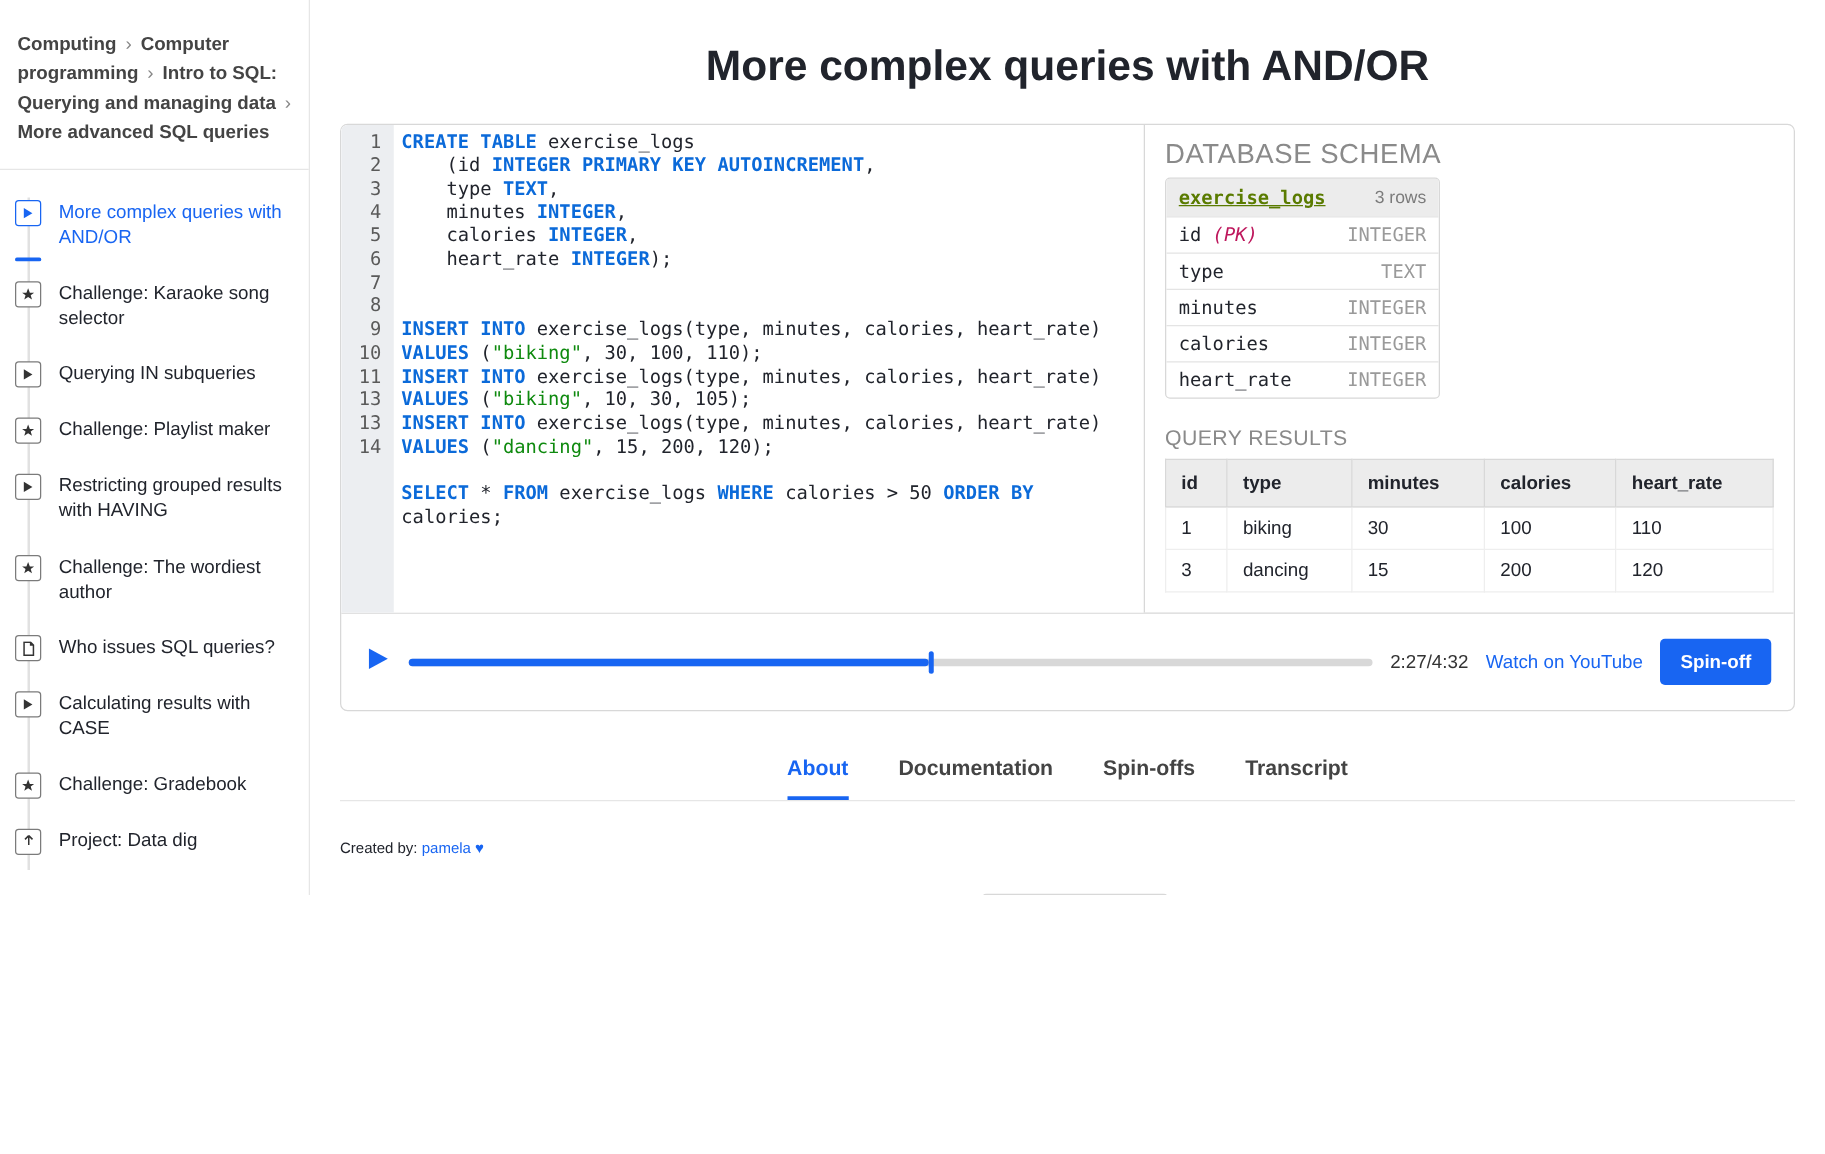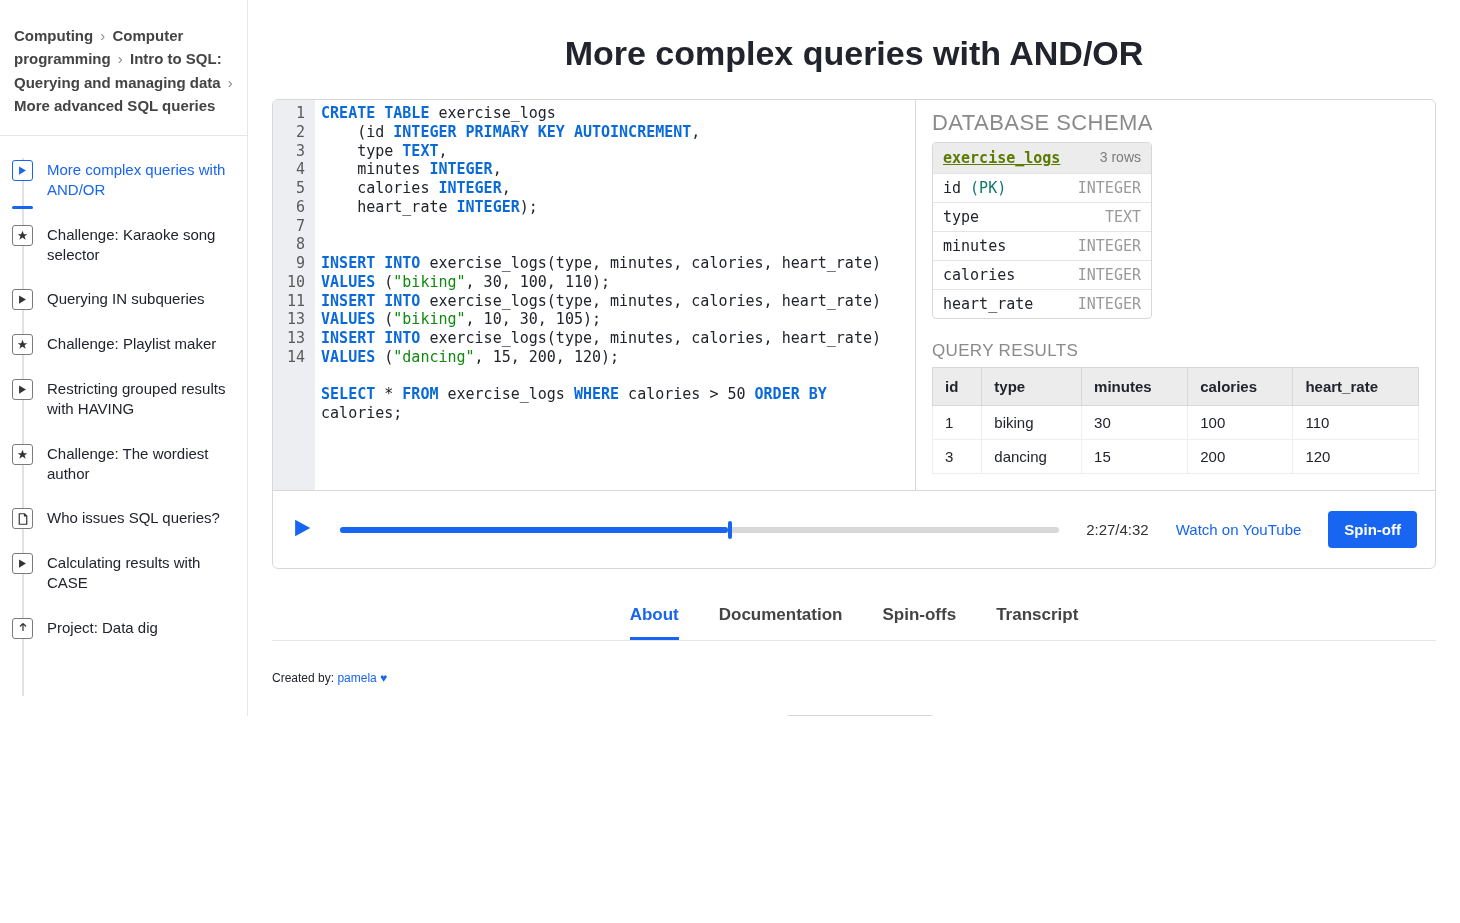--- a/index.html
+++ b/index.html
@@ -40,30 +40,30 @@
   .str{color:#0f8a0f;}
 
   
   .rpane{width:520px;border-left:1px solid #d8d8d8;padding:10px 16px 16px 16px;}
   .schema-title{font-size:22px;color:#8a8a8a;letter-spacing:.02em;margin-bottom:6px;}
   .schema-table{width:220px;border:1px solid #d8d8d8;border-radius:4px;overflow:hidden;font-size:15px;}
   .schema-header{background:#ececec;display:flex;justify-content:space-between;padding:6px 10px;}
   .schema-header a{color:#5a7b00;text-decoration:underline;font-family:Consolas,monospace;font-weight:700;}
   .schema-header span{color:#7b7b7b;font-size:14px;}
   .schema-row{display:flex;justify-content:space-between;padding:5px 10px;border-top:1px solid #e4e4e4;font-family:Consolas,monospace;}
-  .schema-row .pk{color:#0f766e;}
+  .schema-row .pk{color:#be185d;font-style:italic;}
   .schema-row .type{color:#9a9a9a;}
 
   .qr-title{font-size:17px;color:#8a8a8a;margin:22px 0 6px 0;letter-spacing:.02em;}
   .results{width:100%;border:1px solid #d8d8d8;border-collapse:collapse;font-size:15px;}
   .results th{background:#ececec;text-align:left;padding:10px 12px;font-weight:700;border:1px solid #d8d8d8;}
   .results td{padding:8px 12px;border:1px solid #eee;}
 
   
-  .playbar{display:flex;align-items:center;gap:27px;padding:20px 18px;border-top:1px solid #d8d8d8;}
+  .playbar{display:flex;align-items:center;gap:14px;padding:20px 18px;border-top:1px solid #d8d8d8;}
   .play-btn svg{width:22px;height:22px;fill:#1865f2;cursor:pointer;}
   .track{flex:1;height:6px;background:#d8d8d8;border-radius:3px;position:relative;}
   .track .filled{height:100%;background:#1865f2;border-radius:3px;width:54%;}
   .track .knob{position:absolute;left:54%;top:-6px;width:4px;height:18px;background:#1865f2;border-radius:2px;}
   .time{font-size:15px;color:#333;}
   .yt-link{color:#1865f2;font-size:15px;cursor:pointer;}
   .spinoff{background:#1865f2;color:#fff;border:none;font-size:15px;font-weight:700;padding:10px 16px;border-radius:4px;cursor:pointer;}
 
   
   .tabs{display:flex;gap:40px;justify-content:center;margin-top:36px;border-bottom:1px solid #e6e6e6;}
@@ -147,20 +147,28 @@
           </span>
                  <span class="label">Who issues SQL queries?</span>
         </div>
         <div class="lesson">
           <span class="icon-wrap">
             <svg width="11" height="11" viewBox="0 0 16 16">
               <path d="M3 2 L13 8 L3 14 Z"></path>
             </svg>
           </span>
                  <span class="label">Calculating results with CASE</span>
+        </div>
+        <div class="lesson">
+          <span class="icon-wrap">
+            <svg width="11" height="11" viewBox="0 0 16 16">
+              <path d="M8 1 L10 6 L15 6 L11 9 L12.5 14 L8 11 L3.5 14 L5 9 L1 6 L6 6 Z"></path>
+            </svg>
+          </span>
+                 <span class="label">Challenge: Gradebook</span>
         </div>
         <div class="lesson">
           <span class="icon-wrap">
             <svg width="12" height="12" viewBox="0 0 16 16">
               <path d="M8 2 L8 12 M8 2 L4 6 M8 2 L12 6" fill="none" stroke="#333" stroke-width="1.6"></path>
             </svg>
           </span>
                  <span class="label">Project: Data dig</span>
         </div>
       </div>

